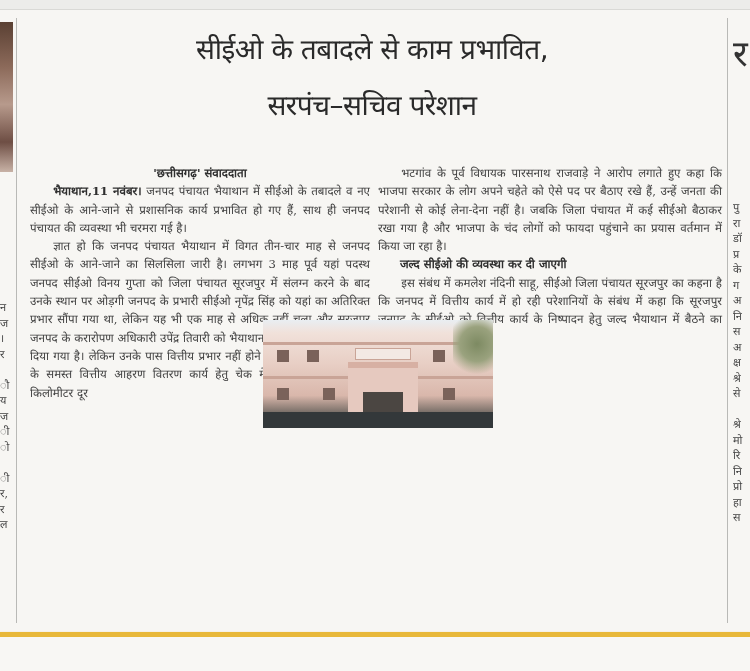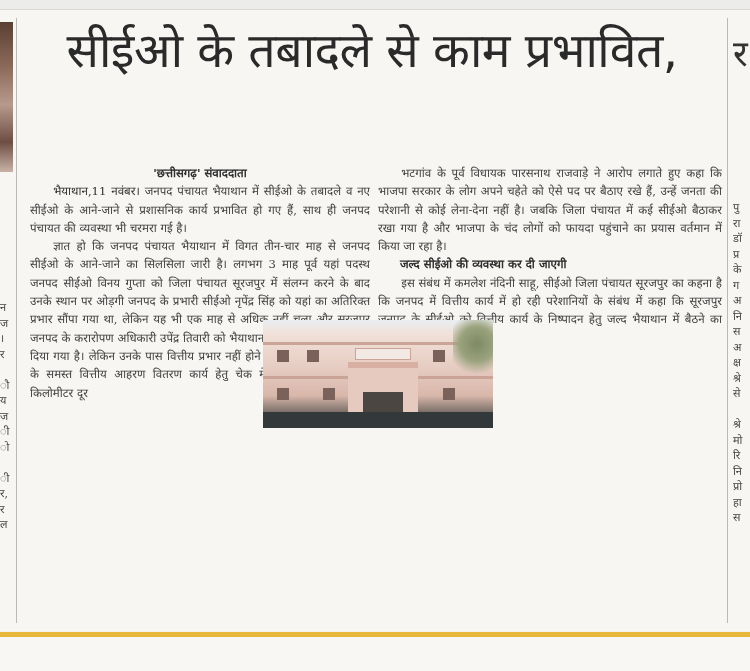--- a/index.html
+++ b/index.html
@@ -12,29 +12,29 @@
   .left-photo { position: absolute; left: 0; top: 12px; width: 13px; height: 150px;
     background: linear-gradient(180deg,#5a4033 0%, #8c6a5a 30%, #b79a8c 55%, #6e4e44 80%, #c8b2a6 100%); }
   .left-frags { position: absolute; left: 0; top: 300px; width: 13px; font-size: 11px; line-height: 15.5px; color: #444; overflow: hidden; white-space: nowrap; }
   .col-rule-left { position: absolute; left: 16px; top: 18px; width: 1px; height: 605px; background: #b9b9b6; }
 
   .col-rule-right { position: absolute; left: 727px; top: 18px; width: 1px; height: 605px; background: #b9b9b6; }
   .right-strip { position: absolute; left: 733px; top: 200px; width: 17px; font-size: 11px; line-height: 15.5px; color: #444; overflow: hidden; white-space: nowrap; }
   .right-head { position: absolute; left: 733px; top: 28px; font-size: 36px; color: #333; width: 17px; overflow: hidden; }
 
   .headline { position: absolute; left: 22px; top: 22px; width: 700px; text-align: center;
-    font-family: "DejaVu Sans", sans-serif; font-size: 48px; line-height: 56px; color: #2a2a2a; font-weight: normal; letter-spacing: -0.5px; }
+    font-family: "DejaVu Sans", sans-serif; font-size: 28px; line-height: 56px; color: #2a2a2a; font-weight: normal; letter-spacing: -0.5px; }
 
   .col { position: absolute; font-size: 11.6px; line-height: 18.3px; color: #404040; text-align: justify; }
   .col p { text-indent: 2em; }
   .col-left { left: 30px; top: 164px; width: 340px; }
   .col-right { left: 378px; top: 164px; width: 344px; }
 
   .byline { text-align: center; font-weight: bold; color: #2f2f2f; text-indent: 0 !important; }
-  .dateline { font-weight: normal; color: #2f2f2f; }
+  .dateline { font-weight: bold; color: #2f2f2f; }
   .subhead { font-weight: bold; color: #2f2f2f; padding-left: 22px; text-indent: 0 !important; }
 
   .photo { position: absolute; left: 263px; top: 320px; width: 230px; height: 108px;
     background: linear-gradient(180deg, #e9eef2 0%, #f1e1da 12%, #e8cfc5 40%, #d9b7ab 70%, #5d5a55 90%, #3e423f 100%); overflow: hidden; }
   .ph-floor1 { position: absolute; left: 0; top: 22px; width: 230px; height: 3px; background: #c9a497; }
   .ph-floor2 { position: absolute; left: 0; top: 56px; width: 230px; height: 3px; background: #c9a497; }
   .ph-portico { position: absolute; left: 85px; top: 42px; width: 70px; height: 66px; background: #e6c9bf; border-top: 6px solid #d7b0a3; }
   .ph-door { position: absolute; left: 100px; top: 72px; width: 40px; height: 36px; background: #4b4642; }
   .ph-sign { position: absolute; left: 92px; top: 28px; width: 56px; height: 12px; background: #f3e9e4; border: 1px solid #c9a497; }
   .ph-win { position: absolute; width: 12px; height: 12px; background: #7a625a; }
@@ -66,20 +66,21 @@
   <div>&nbsp;</div>
   <div>ी</div>
   <div>र,</div>
   <div>र</div>
   <div>ल</div>
 </div>
 <div class="col-rule-left"></div>
 
 <h1 class="headline">
   <div>सीईओ के तबादले से काम प्रभावित,</div>
+  <div>सरपंच–सचिव परेशान</div>
 </h1>
 
 <div class="col col-left">
   <p class="byline">'छत्तीसगढ़' संवाददाता</p>
   <p><span class="dateline">भैयाथान,11 नवंबर।</span> <span>जनपद पंचायत भैयाथान में सीईओ के तबादले व नए सीईओ के आने-जाने से प्रशासनिक कार्य प्रभावित हो गए हैं, साथ ही जनपद पंचायत की व्यवस्था भी चरमरा गई है।</span></p>
   <p>ज्ञात हो कि जनपद पंचायत भैयाथान में विगत तीन-चार माह से जनपद सीईओ के आने-जाने का सिलसिला जारी है। लगभग 3 माह पूर्व यहां पदस्थ जनपद सीईओ विनय गुप्ता को जिला पंचायत सूरजपुर में संलग्न करने के बाद उनके स्थान पर ओड़गी जनपद के प्रभारी सीईओ नृपेंद्र सिंह को यहां का अतिरिक्त प्रभार सौंपा गया था, लेकिन यह भी एक माह से अधिक नहीं चला और सूरजपुर जनपद के करारोपण अधिकारी उपेंद्र तिवारी को भैयाथान जनपद सीईओ का प्रभार दिया गया है। लेकिन उनके पास वित्तीय प्रभार नहीं होने के कारण जनपद पंचायत के समस्त वित्तीय आहरण वितरण कार्य हेतु चेक में हस्ताक्षर के लिए 22 किलोमीटर दूर</p>
 </div>
 
 <div class="col col-right">
   <p>भटगांव के पूर्व विधायक पारसनाथ राजवाड़े ने आरोप लगाते हुए कहा कि भाजपा सरकार के लोग अपने चहेते को ऐसे पद पर बैठाए रखे हैं, उन्हें जनता की परेशानी से कोई लेना-देना नहीं है। जबकि जिला पंचायत में कई सीईओ बैठाकर रखा गया है और भाजपा के चंद लोगों को फायदा पहुंचाने का प्रयास वर्तमान में किया जा रहा है।</p>

